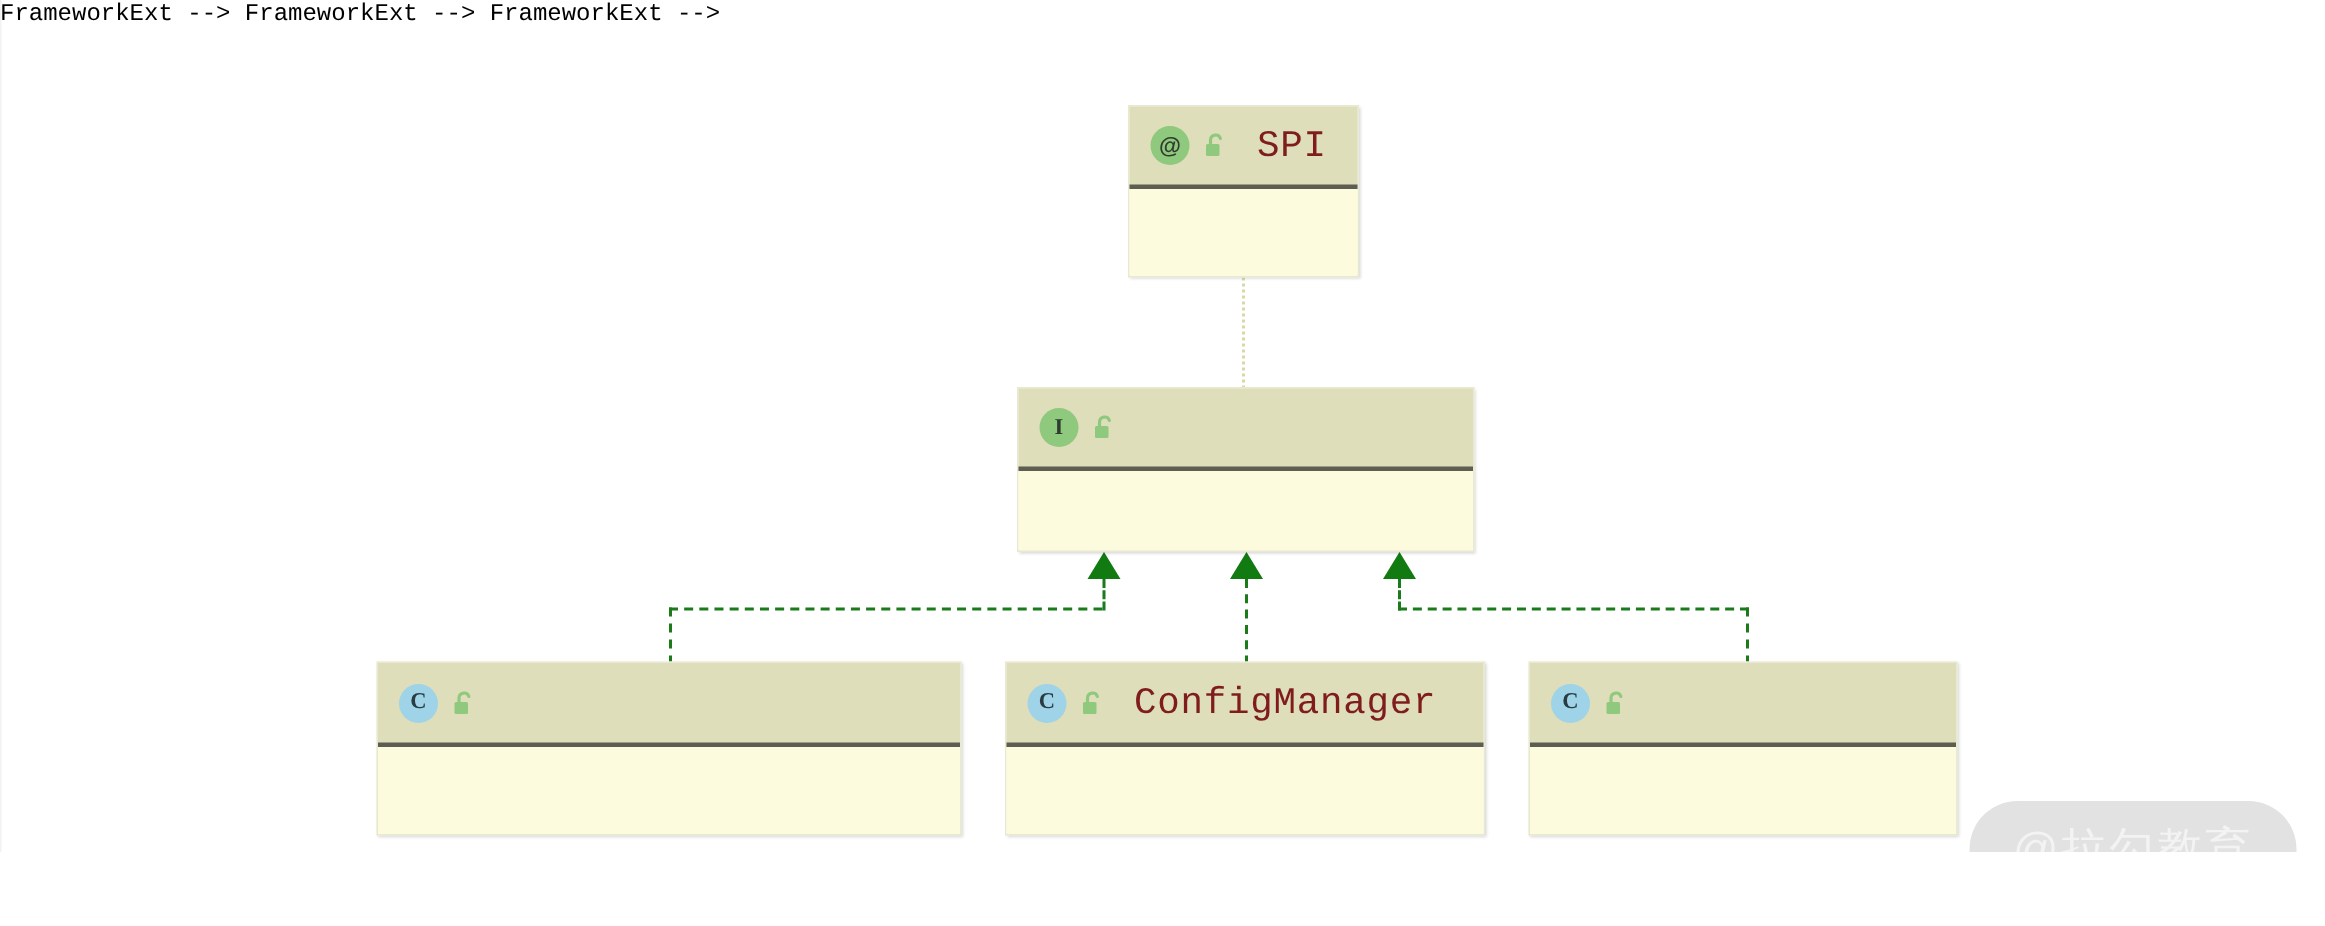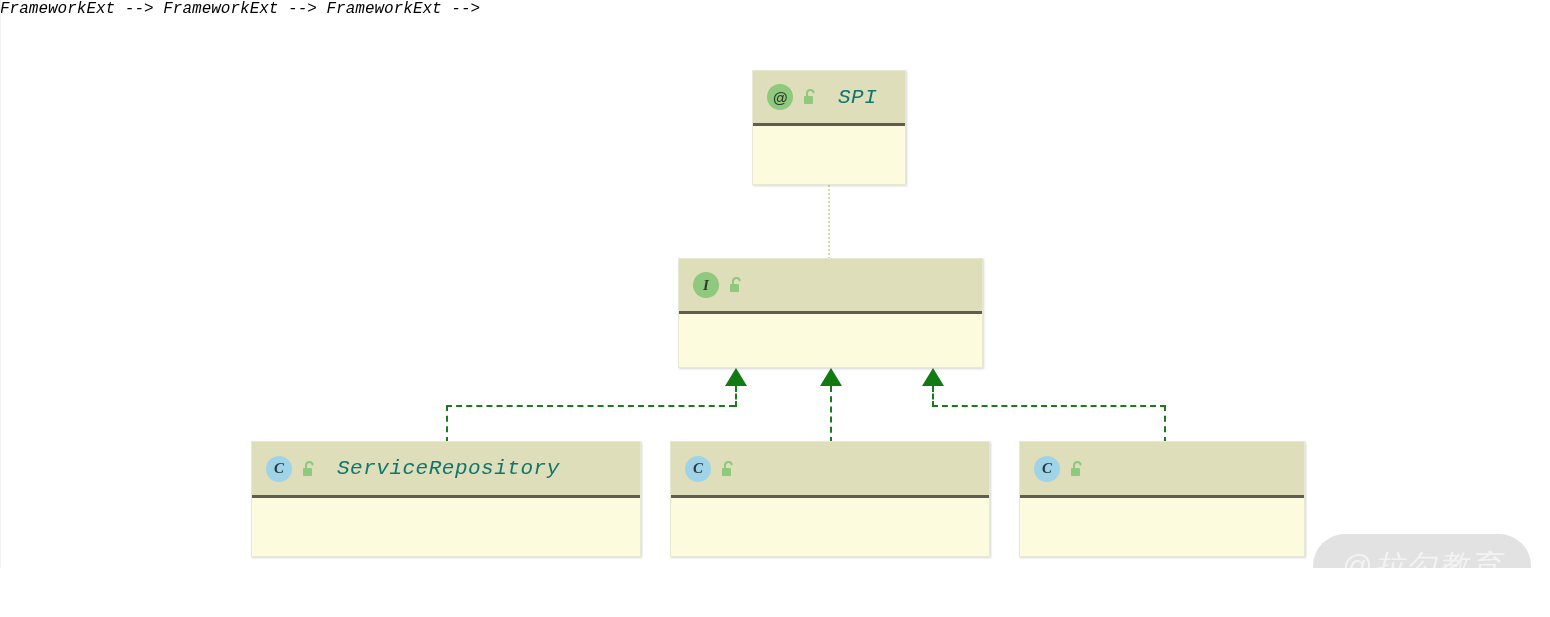--- a/index.html
+++ b/index.html
@@ -9,21 +9,20 @@
   }
   body {
     font-family: "Liberation Mono", "DejaVu Sans Mono", monospace;
   }
   #canvas {
     position: relative;
     width: 1550px;
     height: 568px;
     background: #ffffff;
     overflow: hidden;
-    font-style: italic;
   }
   
   .edge-rule {
     position: absolute;
     left: 0px;
     top: 0px;
     width: 1px;
     height: 617px;
     background: #f2f2f2;
   }
@@ -45,22 +44,22 @@
     padding-left: 14px;
     height: 46px;
     white-space: nowrap;
   }
   .node-body {
     box-sizing: border-box;
     background: #fdfbdd;
   }
   .node-title {
     font-family: "Liberation Mono", "DejaVu Sans Mono", monospace;
-    font-size: 21px;
-    color: #0f766e;
+    font-size: 25px;
+    color: #7f1d1d;
     letter-spacing: 0.5px;
     margin-left: 18px;
   }
 
   
   .stereo-icon {
     width: 26px;
     height: 26px;
     border-radius: 50%;
     display: inline-flex;
@@ -184,35 +183,35 @@
   
   <div class="node" style="left:251px; top:441px; width:390px; height:116px;">
     <div class="node-header" style="height:56px;">
       <span class="stereo-icon clazz">C</span>
       <span class="lock-icon">
         <svg viewBox="0 0 20 20" width="20" height="20" aria-hidden="true">
           <path d="M7 9 V6.2 a3.4 3.4 0 0 1 6.6 -0.9" fill="none" stroke="#8fc97d" stroke-width="2.1" stroke-linecap="round"></path>
           <rect x="4" y="9" width="9" height="8" rx="1" fill="#8fc97d"></rect>
         </svg>
       </span>
-      <span class="node-title">ServiceRepository</span>
     </div>
     <div class="node-body" style="height:57px;"></div>
   </div>
 
   
   <div class="node" style="left:670px; top:441px; width:320px; height:116px;">
     <div class="node-header" style="height:56px;">
       <span class="stereo-icon clazz">C</span>
       <span class="lock-icon">
         <svg viewBox="0 0 20 20" width="20" height="20" aria-hidden="true">
           <path d="M7 9 V6.2 a3.4 3.4 0 0 1 6.6 -0.9" fill="none" stroke="#8fc97d" stroke-width="2.1" stroke-linecap="round"></path>
           <rect x="4" y="9" width="9" height="8" rx="1" fill="#8fc97d"></rect>
         </svg>
       </span>
+      <span class="node-title">ConfigManager</span>
     </div>
     <div class="node-body" style="height:57px;"></div>
   </div>
 
   
   <div class="node" style="left:1019px; top:441px; width:286px; height:116px;">
     <div class="node-header" style="height:56px;">
       <span class="stereo-icon clazz">C</span>
       <span class="lock-icon">
         <svg viewBox="0 0 20 20" width="20" height="20" aria-hidden="true">

